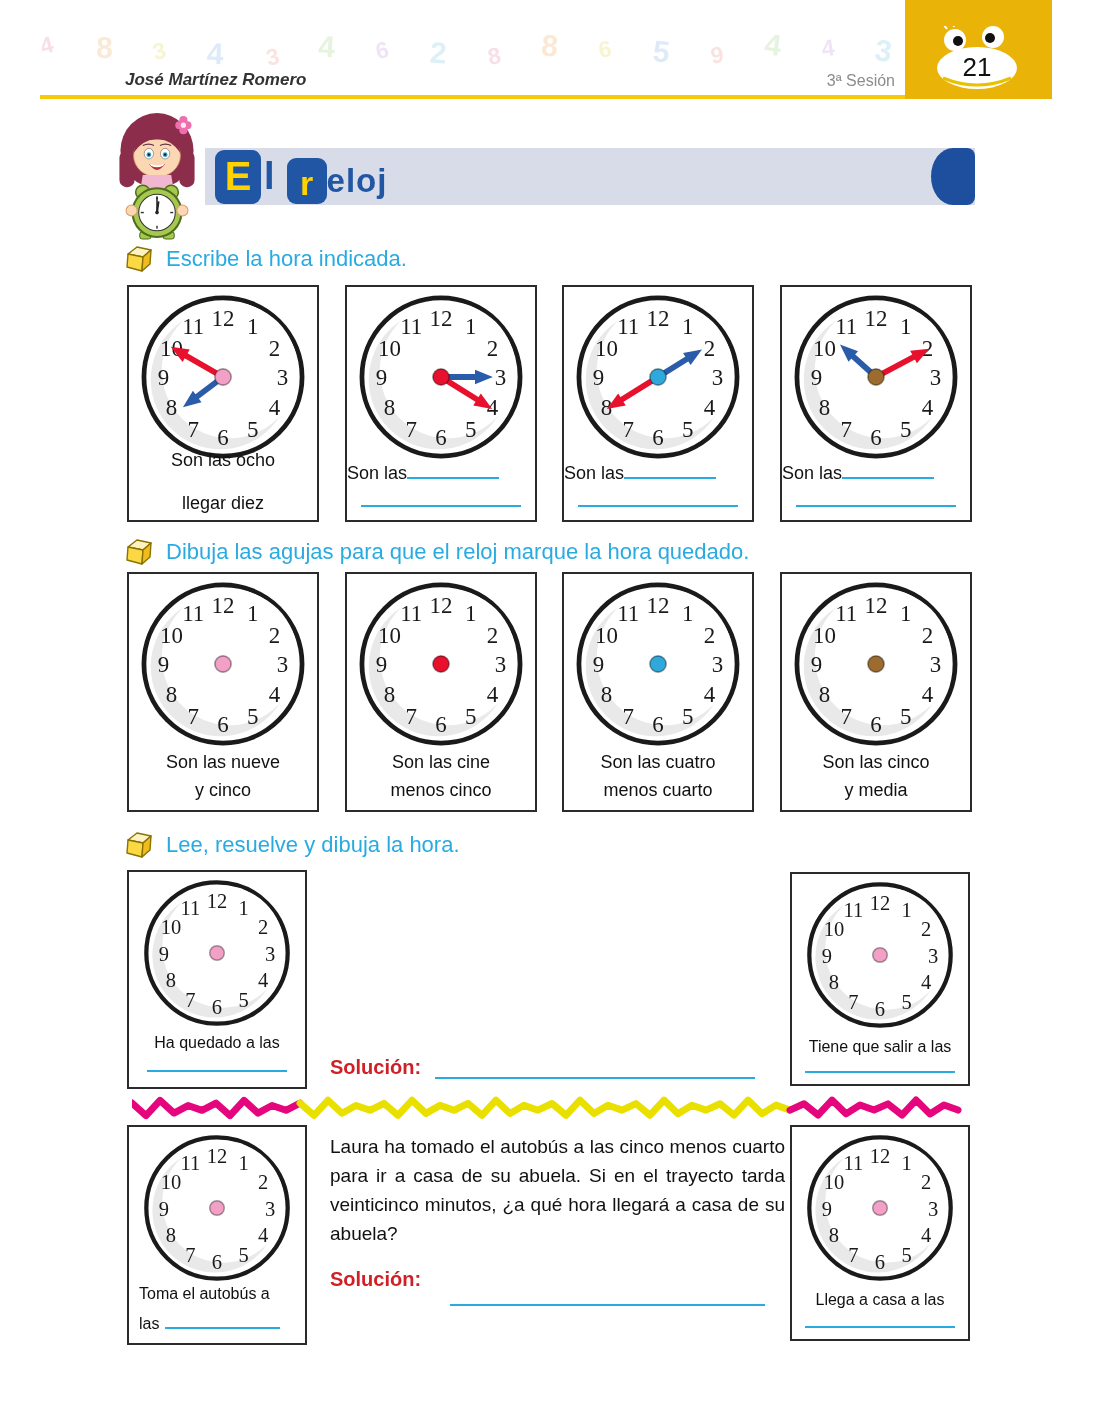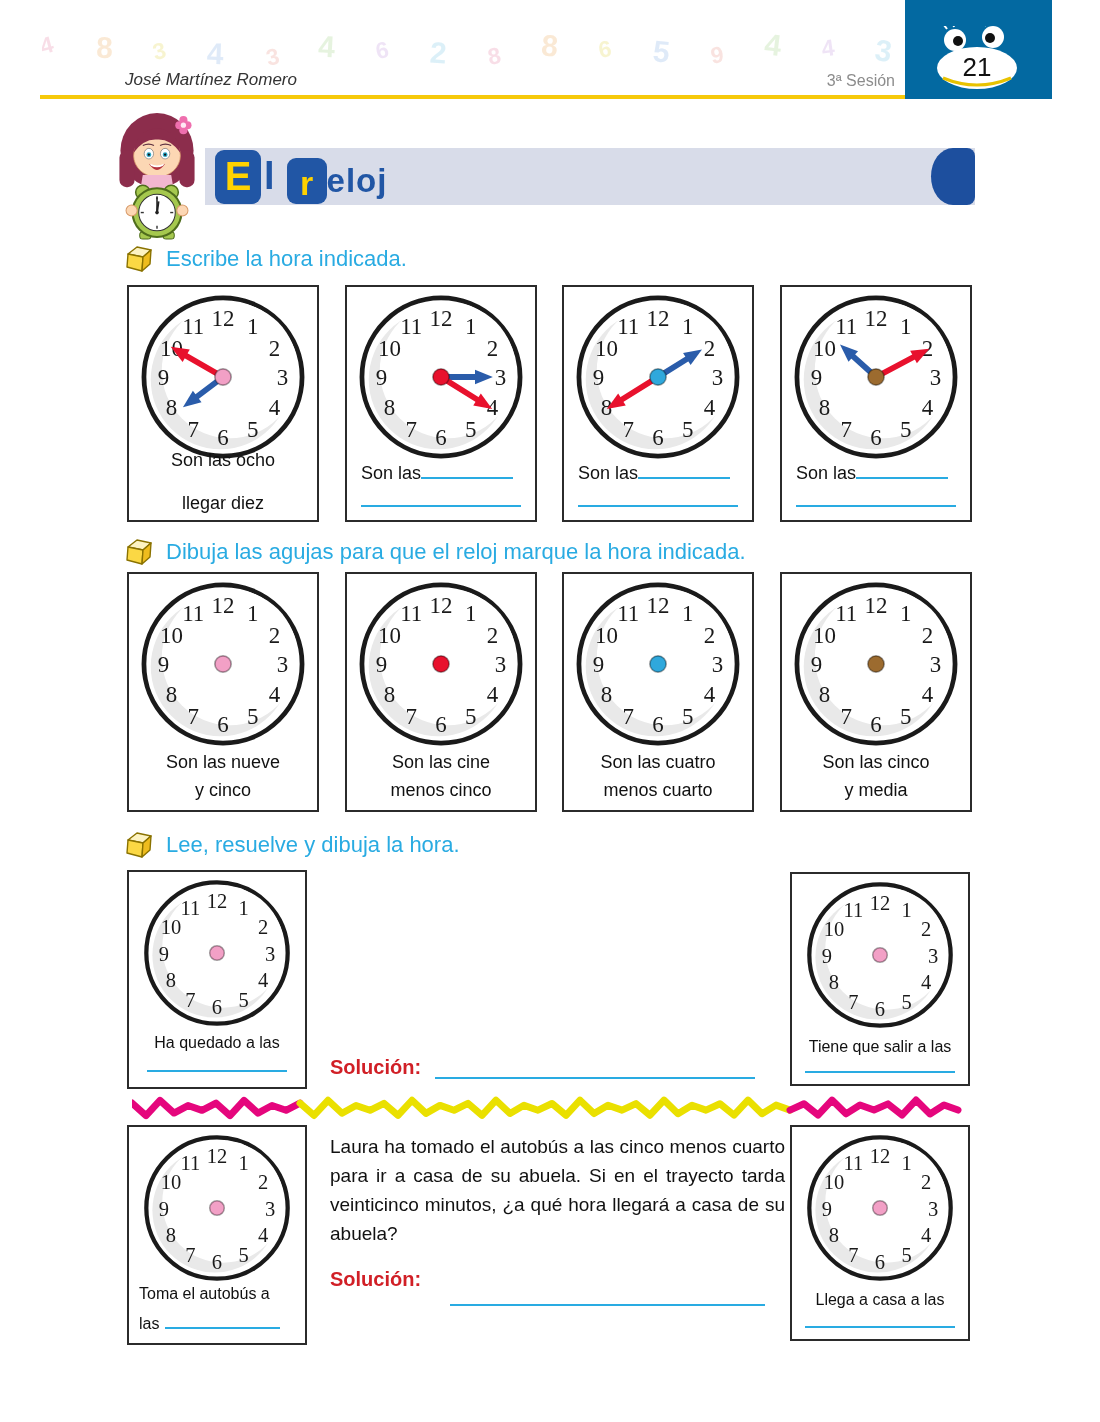--- a/index.html
+++ b/index.html
@@ -3,24 +3,24 @@
 <meta charset="utf-8">
 <style>
   html,body{margin:0;padding:0;background:#ffffff;}
   .page{position:relative;width:1100px;height:1422px;background:#fff;overflow:hidden;
         font-family:"Liberation Sans",sans-serif;color:#111;}
 
   
   #deco-strip{position:absolute;left:42px;top:26px;width:850px;height:50px;
               display:flex;justify-content:space-between;align-items:center;overflow:hidden;}
   #deco-strip span{font-weight:bold;font-family:"Liberation Sans",sans-serif;opacity:.28;display:inline-block;}
-  .author{position:absolute;left:125px;top:70px;font-style:italic;font-size:17px;color:#333;}
+  .author{position:absolute;left:125px;top:70px;font-style:italic;font-size:17px;color:#333;font-weight:bold;}
   .session{position:absolute;left:720px;top:72px;width:175px;text-align:right;font-size:16px;color:#8c8c8c;}
   .gold-rule{position:absolute;left:40px;top:95px;width:1012px;height:4px;background:#f6c90a;}
-  .gold-tab{position:absolute;left:905px;top:0;width:147px;height:99px;background:#0369a1;}
+  .gold-tab{position:absolute;left:905px;top:0;width:147px;height:99px;background:#eab308;}
   .gold-tab svg{position:absolute;left:26px;top:26px;}
 
   
   .mascot{position:absolute;left:106px;top:110px;}
   .banner{position:absolute;left:205px;top:148px;width:770px;height:57px;background:#d8dce9;
           display:flex;align-items:center;padding-left:10px;box-sizing:border-box;}
   .banner-cap{position:absolute;right:0;top:0;width:44px;height:57px;background:#1d4f9e;
               border-radius:50% 8px 8px 50% / 50% 8px 8px 50%;}
   .blockletter{display:inline-block;background:#2156a5;color:#ffd200;border-radius:9px;
                font-weight:bold;text-align:center;}
@@ -31,21 +31,21 @@
 
   
   .sec-head{position:absolute;display:flex;align-items:center;gap:12px;}
   .sec-head .txt{font-size:22px;color:#29abe2;}
 
   
   .cbox{position:absolute;border:2px solid #2b2b2b;background:#fff;box-sizing:border-box;}
   .cbox .clock{position:absolute;left:50%;transform:translateX(-50%);top:5px;}
   .cap{position:absolute;width:100%;text-align:center;font-size:18px;color:#111;}
   .cap-small{font-size:16px;}
-  .fill-row{position:absolute;width:100%;text-align:left;font-size:18px;padding-left:14px;box-sizing:border-box;}
+  .fill-row{position:absolute;width:100%;text-align:left;font-size:18px;padding-left:0;box-sizing:border-box;}
   .fill-line{display:inline-block;border-bottom:2px solid #29abe2;height:14px;}
   .full-line{position:absolute;left:50%;transform:translateX(-50%);border-bottom:2px solid #29abe2;height:2px;}
 
   
   .ptext{position:absolute;width:455px;font-size:19px;line-height:1.52;text-align:justify;color:#111;}
   .sol-label{font-size:20px;font-weight:bold;color:#d11f26;}
   .sol-row{position:absolute;display:flex;align-items:flex-end;gap:14px;}
   .sol-line{display:inline-block;border-bottom:2px solid #29abe2;height:16px;}
 
   .divider{position:absolute;left:132px;top:1096px;}
@@ -256,21 +256,21 @@
     <div class="fill-row" style="top:176px;"><span>Son las</span><span class="fill-line" style="width:92px;"></span></div>
     <div class="full-line" style="top:216px;width:160px;"></div>
   </div>
 
   <div class="sec-head" style="left:124px;top:537px;">
     <svg width="30" height="30" viewBox="0 0 30 30">
       <polygon points="4,10 13,3 27,6 19,13" fill="#fdf3c2" stroke="#8a7200" stroke-width="1.4" stroke-linejoin="round"></polygon>
       <polygon points="4,10 19,13 18,27 3,23" fill="#fbd844" stroke="#8a7200" stroke-width="1.4" stroke-linejoin="round"></polygon>
       <polygon points="19,13 27,6 26,20 18,27" fill="#eebc1e" stroke="#8a7200" stroke-width="1.4" stroke-linejoin="round"></polygon>
     </svg>
-    <span class="txt">Dibuja las agujas para que el reloj marque la hora indicada.</span>
+    <span class="txt">Dibuja las agujas para que el reloj marque la hora quedado.</span>
   </div>
 
   <div class="cbox" style="left:127px;top:572px;width:192px;height:240px;">
     <div class="clock"><svg viewBox="0 0 100 100" width="170" height="170">
           <circle cx="50" cy="50" r="46.5" fill="#fff" stroke="#1a1a1a" stroke-width="2.8"></circle>
           <circle cx="48.5" cy="51.5" r="41" fill="#e9e9e9"></circle>
           <circle cx="54" cy="46" r="40" fill="#fff"></circle>
           <text x="67.5" y="20.189110867544645" text-anchor="middle" dominant-baseline="central" font-family="Liberation Serif,serif" font-size="13.5" fill="#1a1a1a">1</text>
           <text x="80.31088913245534" y="33" text-anchor="middle" dominant-baseline="central" font-family="Liberation Serif,serif" font-size="13.5" fill="#1a1a1a">2</text>
           <text x="85" y="50.5" text-anchor="middle" dominant-baseline="central" font-family="Liberation Serif,serif" font-size="13.5" fill="#1a1a1a">3</text>

